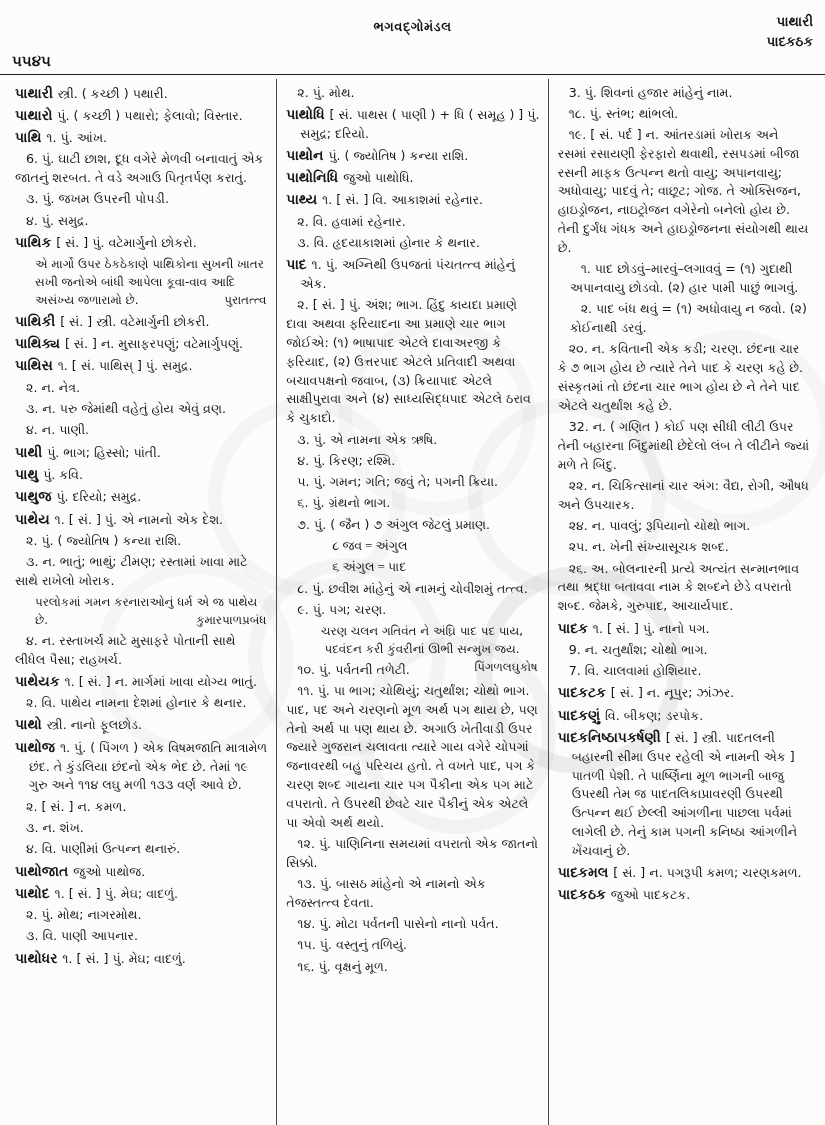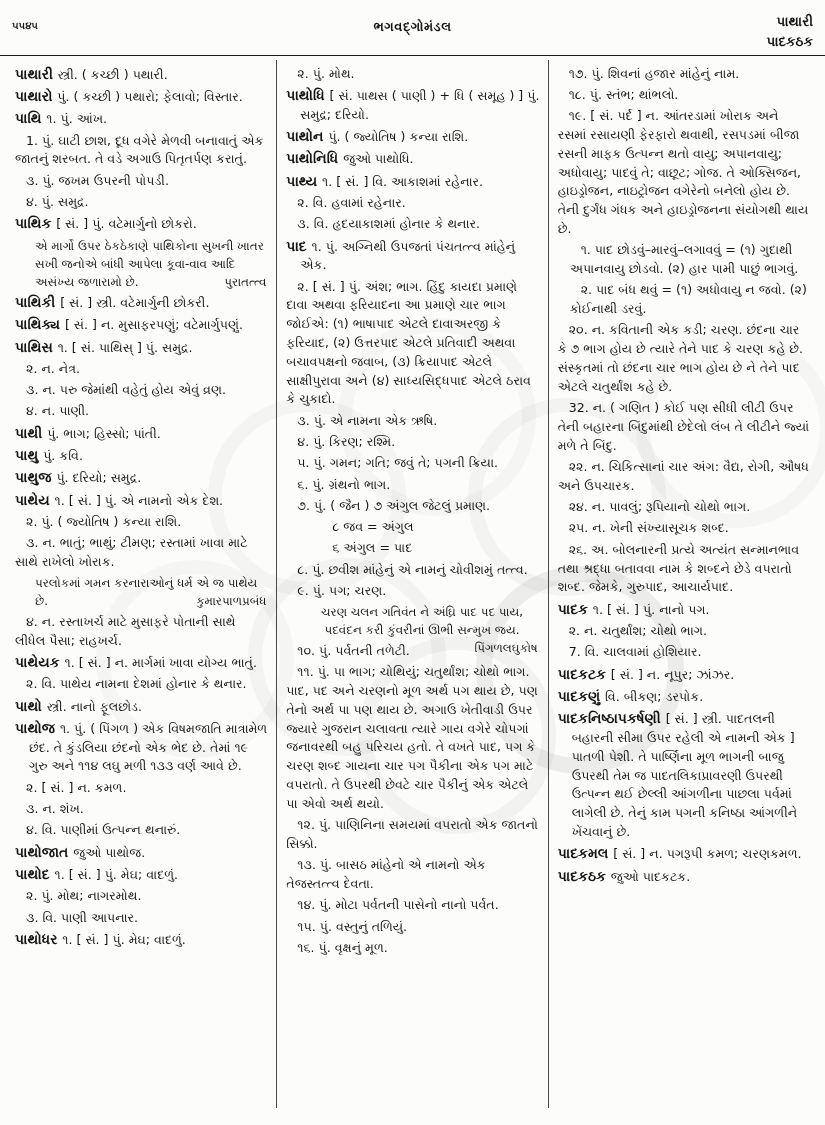--- a/index.html
+++ b/index.html
@@ -11,21 +11,21 @@
     color:#151515;
     font-family:"DejaVu Sans","Liberation Sans",sans-serif;
     overflow:hidden;
     box-sizing:border-box;
   }
   
   .header{
     display:flex;align-items:flex-start;
     padding:12px 12px 0 12px;
   }
-  .pagenum{width:110px;font-weight:bold;font-size:10px;padding-top:8px;}
+  .pagenum{width:110px;font-weight:bold;font-size:15px;padding-top:8px;margin-top:32px;}
   .title{flex:1;text-align:center;font-weight:bold;font-size:13px;padding-top:7px;letter-spacing:.5px;}
   .guides{width:110px;text-align:right;font-weight:bold;font-size:13.5px;line-height:1.45;}
   .rule{border-top:1.6px solid #1c1c1c;margin:4px 0 2px 0;}
   
   .columns{
     display:flex;
     height:1048px;
     overflow:hidden;
     padding:2px 6px 0 6px;
     position:relative;z-index:2;
@@ -33,21 +33,21 @@
   .col{flex:1;padding:2px 8px 0 9px;overflow:hidden;min-width:0;}
   .col + .col{border-left:1px solid #4a4a4a;}
   .col p{margin:2.5px 0;font-size:12.6px;line-height:18.8px;}
   .hw{font-weight:bold;font-size:14px;}
   .entry{padding-left:14px;text-indent:-14px;}
   .sense{text-indent:11px;}
   .sub{padding-left:12px;text-indent:11px;}
   .quote,.quote2{font-size:11.9px !important;line-height:18px !important;margin:1px 2px 1px 20px !important;}
   .qline{display:block;text-align:center;}
   .qsrc{float:right;padding-left:8px;}
-  .formula{margin-left:46px !important;}
+  .formula{margin-left:46px !important;font-family:Liberation Serif, serif;}
   
   .wm{position:absolute;border-radius:50%;pointer-events:none;z-index:1;}
   .wm1{left:208px;top:398px;width:170px;height:170px;border:14px solid rgba(70,70,70,.045);}
   .wm2{left:248px;top:558px;width:170px;height:170px;border:14px solid rgba(70,70,70,.05);}
   .wm3{left:358px;top:636px;width:170px;height:170px;border:14px solid rgba(70,70,70,.055);}
   .wm4{left:468px;top:398px;width:170px;height:170px;border:14px solid rgba(70,70,70,.05);}
   .wm5{left:476px;top:566px;width:176px;height:176px;border:16px solid rgba(70,70,70,.085);}
   .wm6{left:338px;top:318px;width:170px;height:170px;border:14px solid rgba(70,70,70,.04);}
   .wm7{left:636px;top:330px;width:170px;height:170px;border:14px solid rgba(70,70,70,.038);}
   .wm8{left:96px;top:560px;width:170px;height:170px;border:14px solid rgba(70,70,70,.035);}
@@ -75,21 +75,21 @@
     </div>
   </div>
 
   <div class="rule"></div>
 
   <div class="columns">
     <div class="col" id="col-0">
         <p class="entry"><b class="hw">પાથારી </b>સ્ત્રી. ( કચ્છી ) પથારી.</p>
         <p class="entry"><b class="hw">પાથારો </b>પું. ( કચ્છી ) પથારો; ફેલાવો; વિસ્તાર.</p>
         <p class="entry"><b class="hw">પાથિ </b>૧. પું. આંખ.</p>
-        <p class="sense">1. પું. ઘાટી છાશ, દૂધ વગેરે મેળવી બનાવાતું એક જાતનું શરબત. તે વડે અગાઉ પિતૃતર્પણ કરાતું.</p>
+        <p class="sense">6. પું. ઘાટી છાશ, દૂધ વગેરે મેળવી બનાવાતું એક જાતનું શરબત. તે વડે અગાઉ પિતૃતર્પણ કરાતું.</p>
         <p class="sense">૩. પું. જખમ ઉપરની પોપડી.</p>
         <p class="sense">૪. પું. સમુદ્ર.</p>
         <p class="entry"><b class="hw">પાથિક </b>[ સં. ] પું. વટેમાર્ગુનો છોકરો.</p>
         <p class="quote">એ માર્ગો ઉપર ઠેકઠેકાણે પાથિકોના સુખની ખાતર સખી જનોએ બાંધી આપેલા કૂવા-વાવ આદિ અસંખ્ય જળારામો છે.<span class="qsrc">પુરાતત્ત્વ</span></p>
         <p class="entry"><b class="hw">પાથિકી </b>[ સં. ] સ્ત્રી. વટેમાર્ગુની છોકરી.</p>
         <p class="entry"><b class="hw">પાથિક્ય </b>[ સં. ] ન. મુસાફરપણું; વટેમાર્ગુપણું.</p>
         <p class="entry"><b class="hw">પાથિસ </b>૧. [ સં. પાથિસ્ ] પું. સમુદ્ર.</p>
         <p class="sense">૨. ન. નેત્ર.</p>
         <p class="sense">૩. ન. પરુ જેમાંથી વહેતું હોય એવું વ્રણ.</p>
         <p class="sense">૪. ન. પાણી.</p>
@@ -140,33 +140,33 @@
         </p>
         <p class="sense">૧૦. પું. પર્વતની તળેટી.</p>
         <p class="sense">૧૧. પું. પા ભાગ; ચોથિયું; ચતુર્થાંશ; ચોથો ભાગ. પાદ, પદ અને ચરણનો મૂળ અર્થ પગ થાય છે, પણ તેનો અર્થ પા પણ થાય છે. અગાઉ ખેતીવાડી ઉપર જ્યારે ગુજરાન ચલાવતા ત્યારે ગાય વગેરે ચોપગાં જનાવરથી બહુ પરિચય હતો. તે વખતે પાદ, પગ કે ચરણ શબ્દ ગાયના ચાર પગ પૈકીના એક પગ માટે વપરાતો. તે ઉપરથી છેવટે ચાર પૈકીનું એક એટલે પા એવો અર્થ થયો.</p>
         <p class="sense">૧૨. પું. પાણિનિના સમયમાં વપરાતો એક જાતનો સિક્કો.</p>
         <p class="sense">૧૩. પું. બાસઠ માંહેનો એ નામનો એક તેજસ્તત્ત્વ દેવતા.</p>
         <p class="sense">૧૪. પું. મોટા પર્વતની પાસેનો નાનો પર્વત.</p>
         <p class="sense">૧૫. પું. વસ્તુનું તળિયું.</p>
         <p class="sense">૧૬. પું. વૃક્ષનું મૂળ.</p>
       </div>
     <div class="col" id="col-2">
-        <p class="sense">૧૭. પું. શિવનાં હજાર માંહેનું નામ.</p>
+        <p class="sense">3. પું. શિવનાં હજાર માંહેનું નામ.</p>
         <p class="sense">૧૮. પું. સ્તંભ; થાંભલો.</p>
         <p class="sense">૧૯. [ સં. પર્દ ] ન. આંતરડામાં ખોરાક અને રસમાં રસાયણી ફેરફારો થવાથી, રસપડમાં બીજા રસની માફક ઉત્પન્ન થતો વાયુ; અપાનવાયુ; અધોવાયુ; પાદવું તે; વાછૂટ; ગોજ. તે ઓક્સિજન, હાઇડ્રોજન, નાઇટ્રોજન વગેરેનો બનેલો હોય છે. તેની દુર્ગંધ ગંધક અને હાઇડ્રોજનના સંયોગથી થાય છે.</p>
         <p class="sub">૧. પાદ છોડવું–મારવું–લગાવવું = (૧) ગુદાથી અપાનવાયુ છોડવો. (૨) હાર પામી પાછું ભાગવું.</p>
         <p class="sub">૨. પાદ બંધ થવું = (૧) અધોવાયુ ન જવો. (૨) કોઈનાથી ડરવું.</p>
         <p class="sense">૨૦. ન. કવિતાની એક કડી; ચરણ. છંદના ચાર કે ૭ ભાગ હોય છે ત્યારે તેને પાદ કે ચરણ કહે છે. સંસ્કૃતમાં તો છંદના ચાર ભાગ હોય છે ને તેને પાદ એટલે ચતુર્થાંશ કહે છે.</p>
         <p class="sense">32. ન. ( ગણિત ) કોઈ પણ સીધી લીટી ઉપર તેની બહારના બિંદુમાંથી છેદેલો લંબ તે લીટીને જ્યાં મળે તે બિંદુ.</p>
         <p class="sense">૨૨. ન. ચિકિત્સાનાં ચાર અંગ: વૈદ્ય, રોગી, ઔષધ અને ઉપચારક.</p>
         <p class="sense">૨૪. ન. પાવલું; રૂપિયાનો ચોથો ભાગ.</p>
         <p class="sense">૨૫. ન. ખેની સંખ્યાસૂચક શબ્દ.</p>
         <p class="sense">૨૬. અ. બોલનારની પ્રત્યે અત્યંત સન્માનભાવ તથા શ્રદ્ધા બતાવવા નામ કે શબ્દને છેડે વપરાતો શબ્દ. જેમકે, ગુરુપાદ, આચાર્યપાદ.</p>
         <p class="entry"><b class="hw">પાદક </b>૧. [ સં. ] પું. નાનો પગ.</p>
-        <p class="sense">૨. ન. ચતુર્થાંશ; ચોથો ભાગ.</p>
+        <p class="sense">9. ન. ચતુર્થાંશ; ચોથો ભાગ.</p>
         <p class="sense">7. વિ. ચાલવામાં હોશિયાર.</p>
         <p class="entry"><b class="hw">પાદકટક </b>[ સં. ] ન. નૂપુર; ઝાંઝર.</p>
         <p class="entry"><b class="hw">પાદકણું </b>વિ. બીકણ; ડરપોક.</p>
         <p class="entry"><b class="hw">પાદકનિષ્ઠાપકર્ષણી </b>[ સં. ] સ્ત્રી. પાદતલની બહારની સીમા ઉપર રહેલી એ નામની એક ] પાતળી પેશી. તે પાર્ષ્ણિના મૂળ ભાગની બાજુ ઉપરથી તેમ જ પાદતલિકાપ્રાવરણી ઉપરથી ઉત્પન્ન થઈ છેલ્લી આંગળીના પાછલા પર્વમાં લાગેલી છે. તેનું કામ પગની કનિષ્ઠા આંગળીને ખેંચવાનું છે.</p>
         <p class="entry"><b class="hw">પાદકમલ </b>[ સં. ] ન. પગરૂપી કમળ; ચરણકમળ.</p>
         <p class="entry"><b class="hw">પાદકઠક </b>જુઓ પાદકટક.</p>
       </div>
   </div>
 
 </div>

